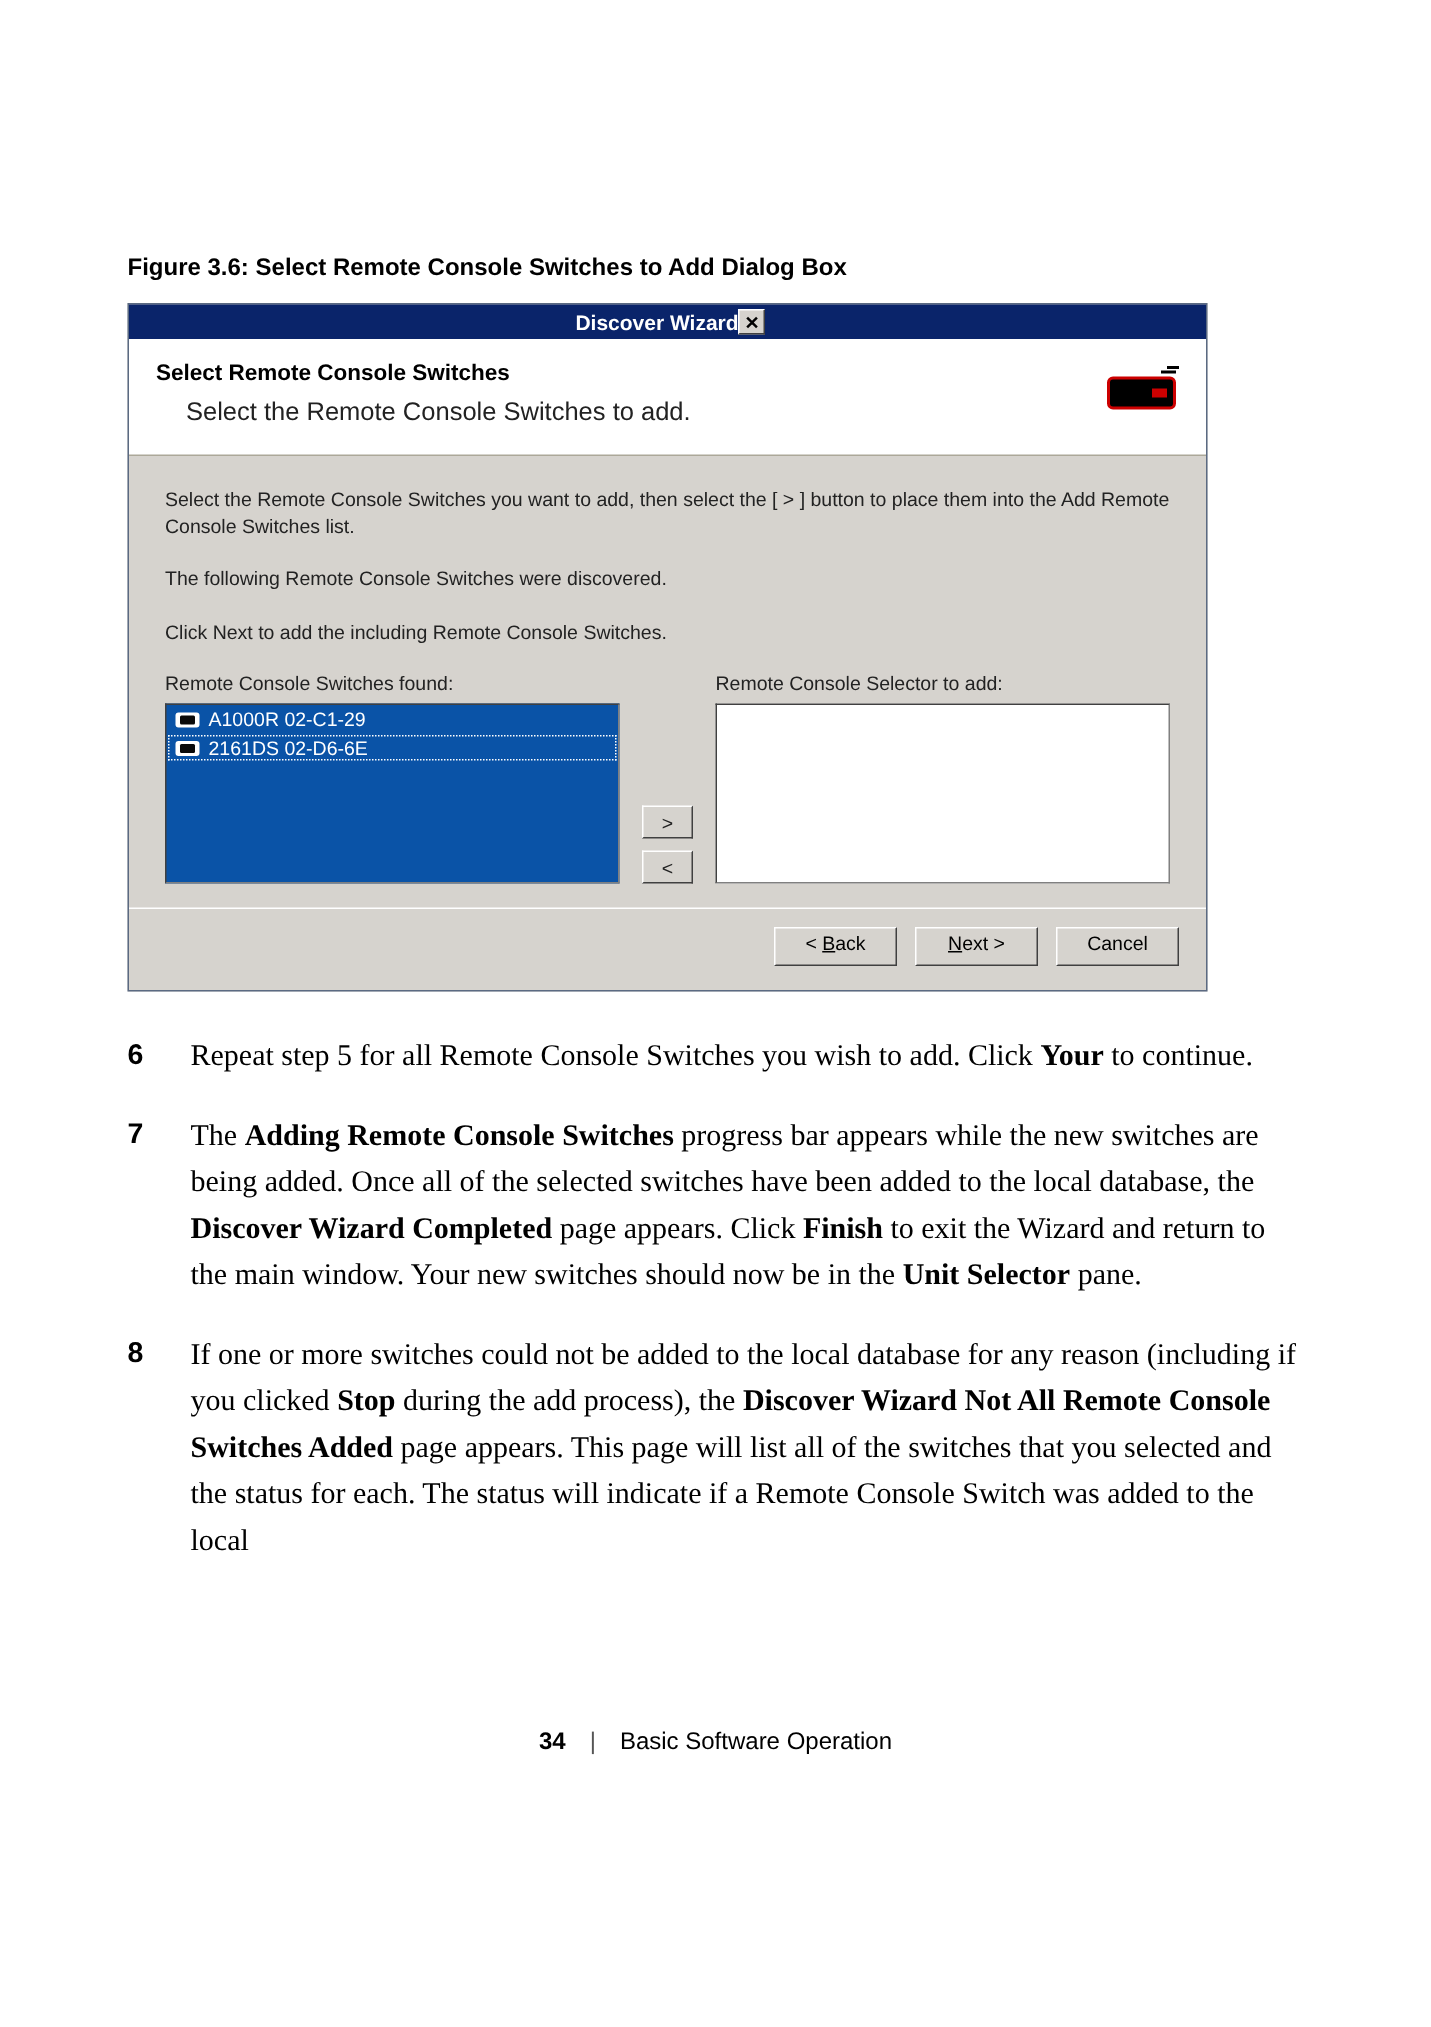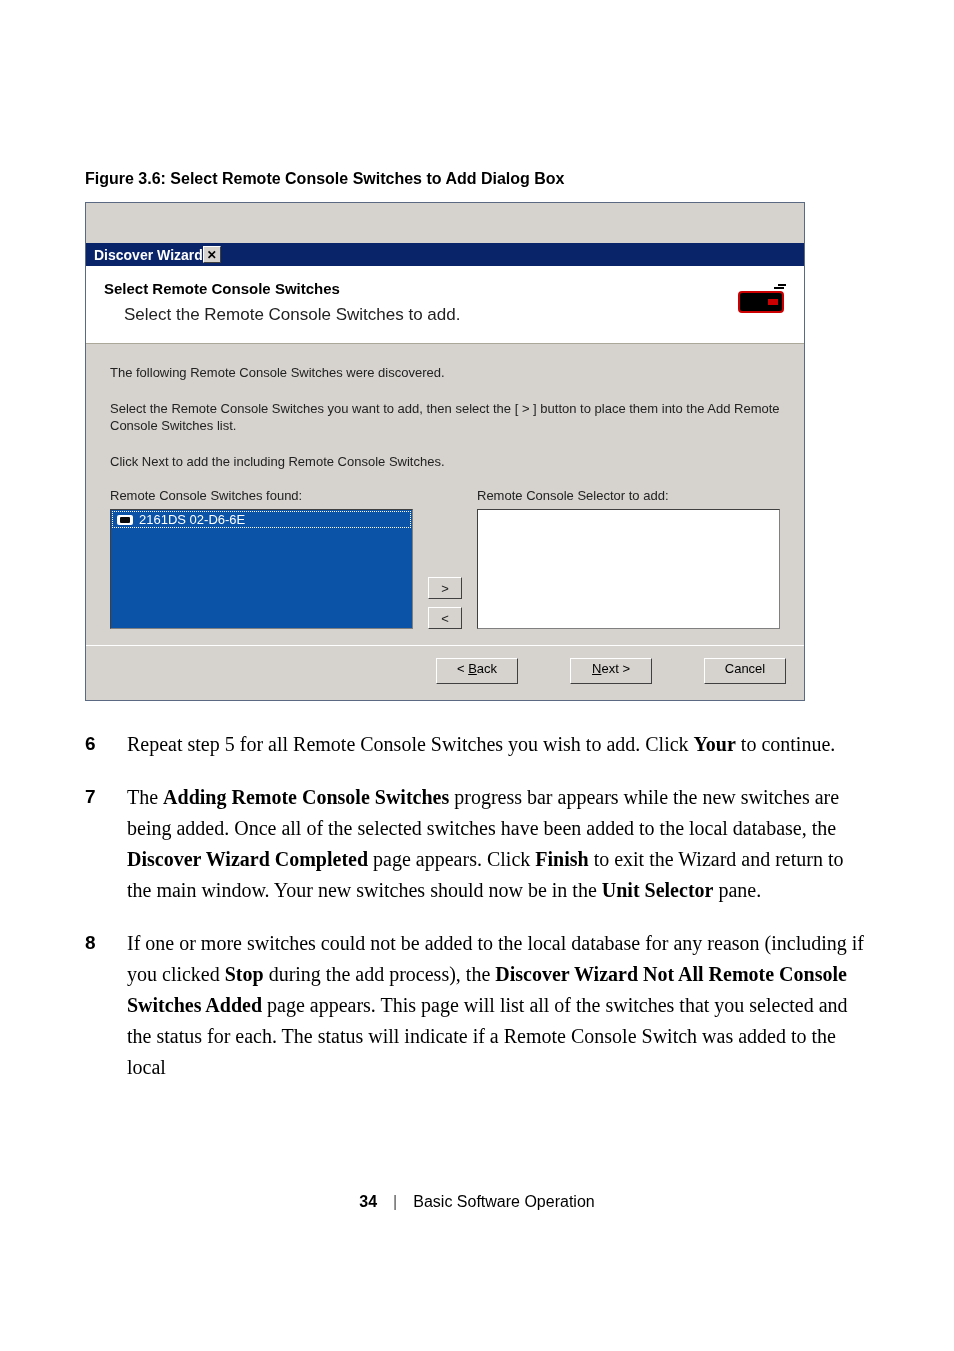--- a/index.html
+++ b/index.html
@@ -1,41 +1,41 @@
 <!DOCTYPE html>
 <html><head>
 <meta charset="utf-8">
 <style>
   * { box-sizing: border-box; margin: 0; padding: 0; }
   html, body { width: 954px; background: #fff; font-family: Georgia, 'Times New Roman', serif; color: #000; }
   .page { padding: 170px 85px 120px 85px; }
   .figcap { font-family: Arial, Helvetica, sans-serif; font-weight: bold; font-size: 16px; margin-bottom: 14px; }
   .dlg { width: 720px; border: 1px solid #5b6a82; background: #d6d3ce; font-family: Tahoma, Arial, sans-serif; font-size: 13px; position: relative; }
-  .titlebar { background: #0a246a; color: #fff; display: flex; align-items: center; justify-content: flex-start; padding: 3px 4px 3px 8px; font-weight: bold; font-size: 14px; margin-top: 40px; }
+  .titlebar { background: #0a246a; color: #fff; display: flex; align-items: center; justify-content: center; padding: 3px 4px 3px 8px; font-weight: bold; font-size: 14px; }
   .close-x { width: 18px; height: 17px; background: #d6d3ce; border: 1px solid #fff; border-right-color: #404040; border-bottom-color: #404040; display: flex; align-items: center; justify-content: center; font-size: 12px; line-height: 1; font-weight: bold; color: #000; font-family: Arial; }
   .header { background: #fff; padding: 14px 18px 18px 18px; position: relative; border-bottom: 1px solid #aca899; }
   .header h2 { font-family: Tahoma, Arial, sans-serif; font-size: 15px; font-weight: bold; margin-bottom: 8px; }
   .header .sub { font-size: 17px; color: #222; padding-left: 20px; }
   .header-icon { position: absolute; right: 18px; top: 16px; }
   .body { padding: 20px 24px 16px 24px; background: #d6d3ce; color: #222; }
   .body p { margin-bottom: 18px; line-height: 1.35; font-size: 13px; }
   .lists-row { display: flex; gap: 10px; align-items: flex-end; }
   .list-col { flex: 1; }
   .list-label { font-size: 13px; margin-bottom: 6px; }
   .list-box { border: 1px solid #808080; border-top-color: #404040; border-left-color: #404040; background: #fff; height: 120px; overflow: hidden; }
   .found-box { background: #0a53a7; color: #fff; }
   .found-item { display: flex; align-items: center; gap: 6px; padding: 2px 6px; font-size: 13px; }
   .found-item.sel { outline: 1px dotted #fff; outline-offset: -2px; }
   .sw-icon { width: 16px; height: 10px; background: #fff; border-radius: 2px; position: relative; flex: 0 0 16px; }
   .sw-icon::after { content: ""; position: absolute; inset: 2px 3px; background: #0a0a0a; border-radius: 1px; }
   .btn-col { display: flex; flex-direction: column; gap: 8px; padding-top: 26px; width: 44px; align-items: center; }
   .win-btn { background: #d6d3ce; border: 1px solid #fff; border-right-color: #404040; border-bottom-color: #404040; font-family: Tahoma, Arial, sans-serif; font-size: 13px; padding: 2px 0; text-align: center; cursor: default; }
   .move-btn { width: 34px; height: 22px; line-height: 18px; }
   .footer { border-top: 1px solid #fff; padding: 12px 18px 16px 18px; display: flex; justify-content: flex-end; gap: 12px; background: #d6d3ce; }
-  .footer .win-btn { width: 82px; height: 26px; margin-left: 40px; }
+  .footer .win-btn { width: 82px; height: 26px; }
   .u { text-decoration: underline; }
   ol.steps { list-style: none; margin-top: 28px; }
   ol.steps > li { display: flex; gap: 24px; margin-bottom: 22px; line-height: 1.55; font-size: 20px; }
   ol.steps .num { width: 18px; flex: 0 0 18px; font-family: Arial, Helvetica, sans-serif; font-weight: bold; font-size: 19px; }
   ol.steps .txt { flex: 1; font-family: Georgia, 'Times New Roman', serif; }
   .b { font-weight: bold; }
   .foot { position: relative; margin-top: 110px; display: flex; align-items: center; gap: 16px; font-family: Arial, Helvetica, sans-serif; font-size: 16px; justify-content: center; }
   .foot .pg { font-weight: bold; }
   .foot .sep { color: #555; }
 </style>
@@ -59,28 +59,32 @@
         <svg width="48" height="40" viewBox="0 0 48 40">
           <rect x="1" y="10" width="44" height="20" rx="3" fill="#000" stroke="#c00" stroke-width="2"></rect>
           <rect x="30" y="17" width="10" height="6" fill="#c00"></rect>
           <line x1="36" y1="6" x2="46" y2="6" stroke="#000" stroke-width="2"></line>
           <line x1="40" y1="3" x2="48" y2="3" stroke="#000" stroke-width="2"></line>
         </svg>
       </div>
     </div>
 
     <div class="body">
+      <p>Select the Remote Console Switches you want to add, then select the [ &gt; ] button to place them into the Add Remote Console Switches list.</p>
       <p>The following Remote Console Switches were discovered.</p>
-      <p>Select the Remote Console Switches you want to add, then select the [ &gt; ] button to place them into the Add Remote Console Switches list.</p>
       <p>Click Next to add the including Remote Console Switches.</p>
 
       <div class="lists-row">
         <div class="list-col">
           <div class="list-label">Remote Console Switches found:</div>
           <div class="list-box found-box">
+            <div class="found-item">
+              <span class="sw-icon"></span>
+              <span>A1000R 02-C1-29</span>
+            </div>
             <div class="found-item sel">
               <span class="sw-icon"></span>
               <span>2161DS 02-D6-6E</span>
             </div>
           </div>
         </div>
 
         <div class="btn-col">
           <div class="win-btn move-btn">&gt;</div>
           <div class="win-btn move-btn">&lt;</div>

